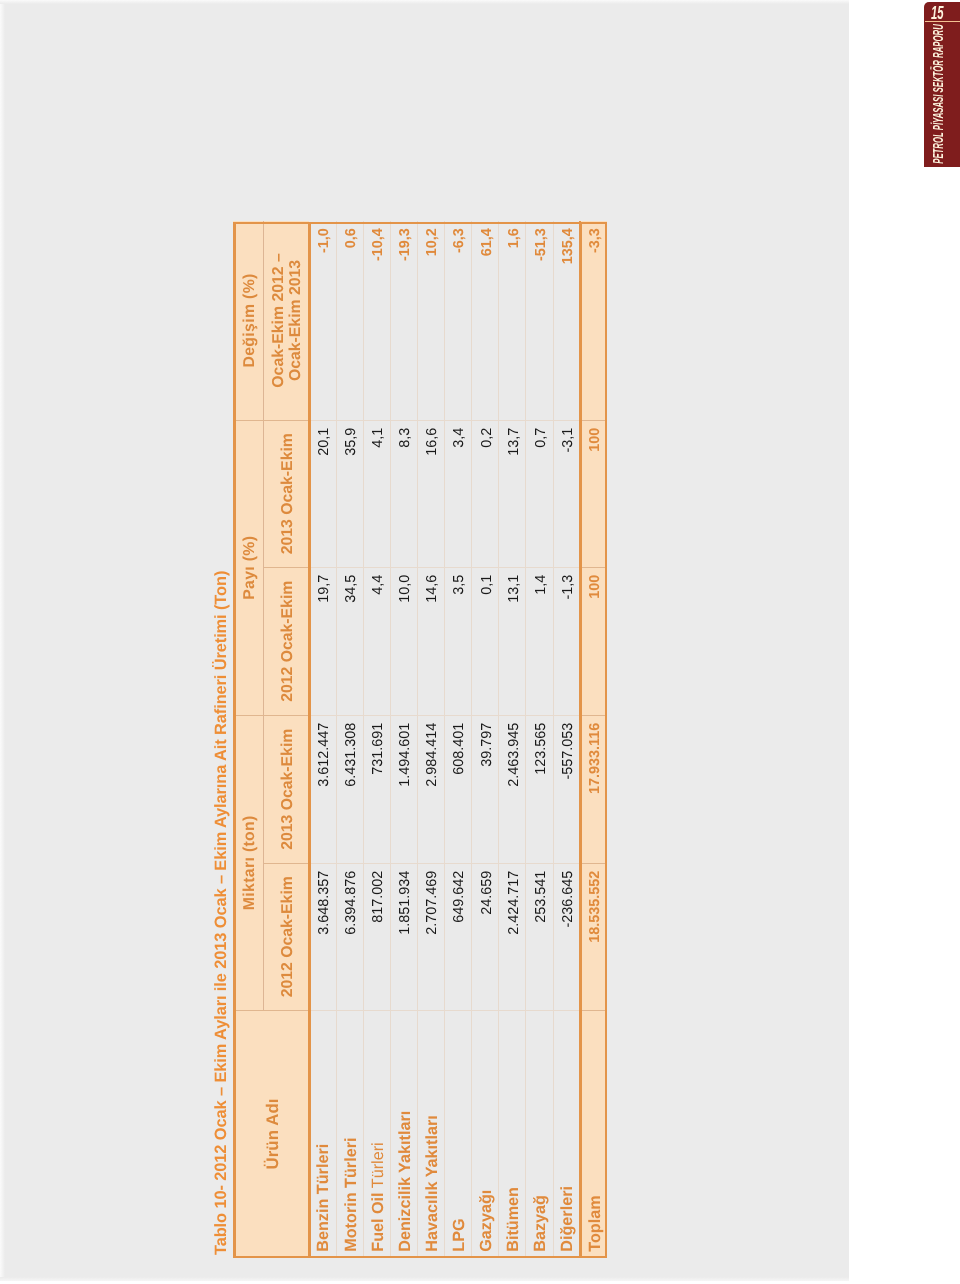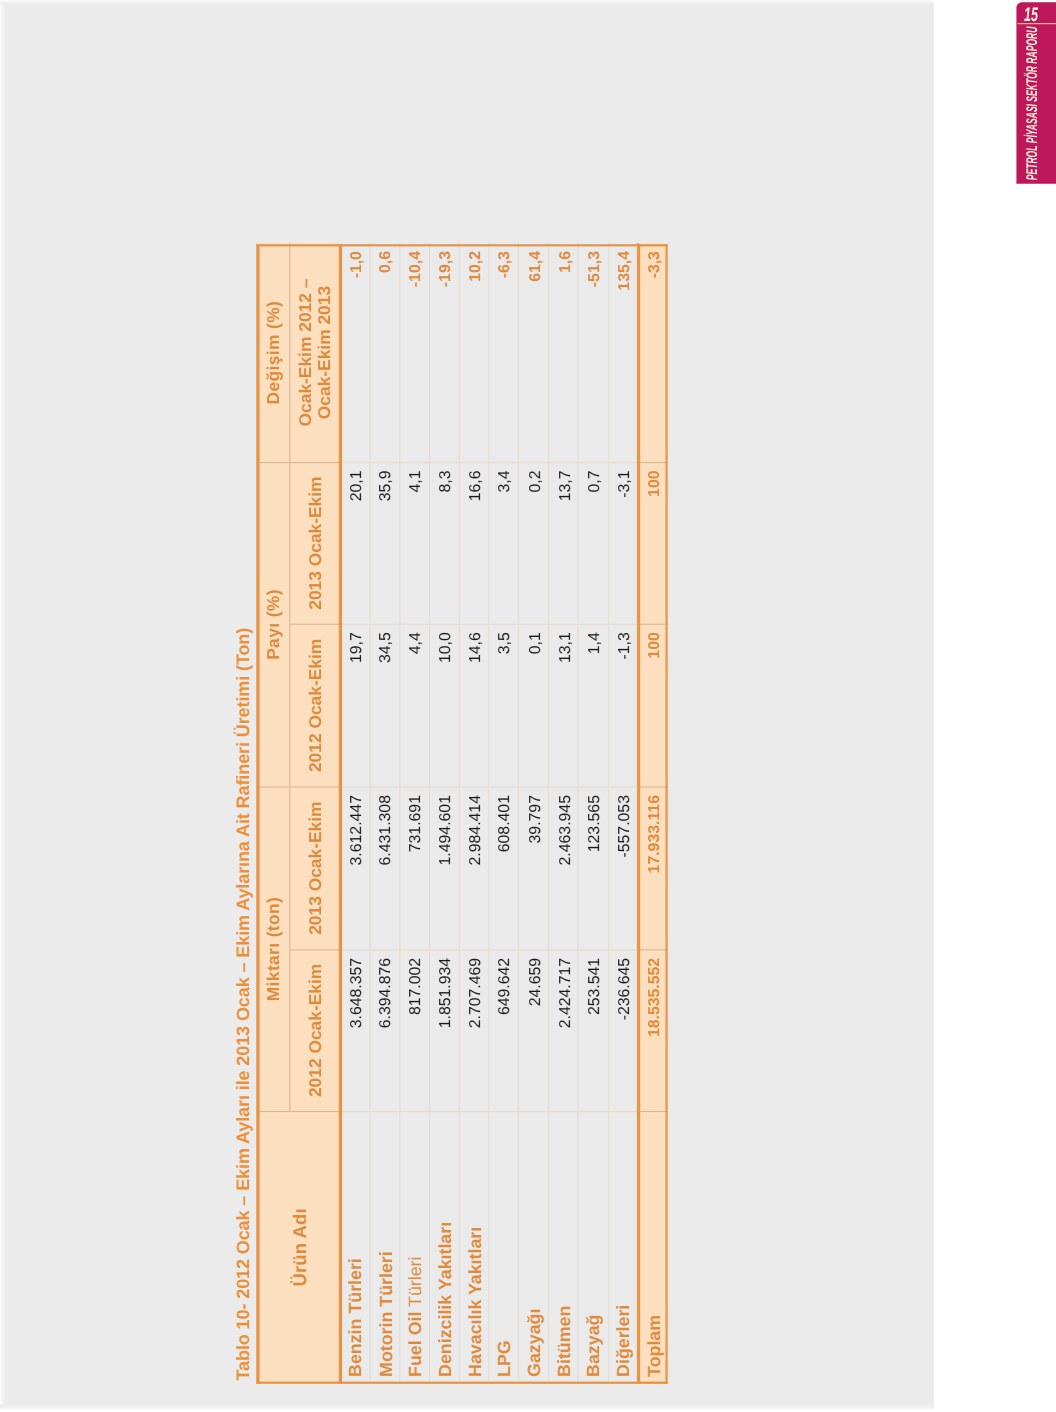--- a/index.html
+++ b/index.html
@@ -53,21 +53,21 @@
   
   tr.total td{height:26.5px;background:#fbdfbf;color:#e08a3c;font-weight:bold;font-size:14.4px;padding-top:2.5px;
        border-left:1px solid #e0b68f;border-top:2px solid #e39449;}
   tr.total td.name{text-align:left;padding-left:5px;font-size:16.2px;}
   tr.total td.num,tr.total td.chg{text-align:right;padding-right:7px;}
 
   
   .rule{position:absolute;background:#e39449;}
 
   
-  #tab{position:absolute;left:924px;top:2px;width:36px;height:165px;background:#be185d;
+  #tab{position:absolute;left:924px;top:2px;width:36px;height:165px;background:#7f1d1d;
        border-top-left-radius:5px;overflow:hidden;}
   #tabnum{position:absolute;left:6.6px;top:3px;width:40px;height:16px;color:#fdf3dd;
           font-style:italic;font-weight:bold;font-size:18px;line-height:16px;
           text-align:left;letter-spacing:0px;
           transform:scaleX(0.63);transform-origin:left top;}
   #tabsep{position:absolute;left:1px;top:19px;width:35px;height:1px;background:#f3c292;}
   #tabtxt{position:absolute;left:0px;top:20px;width:36px;height:147px;}
   #tabtxt .v{position:absolute;left:13.5px;top:72px;
        transform:translate(-50%,-50%) rotate(-90deg) scaleX(0.555);
        white-space:nowrap;color:#fdf3dd;font-style:italic;font-weight:bold;

